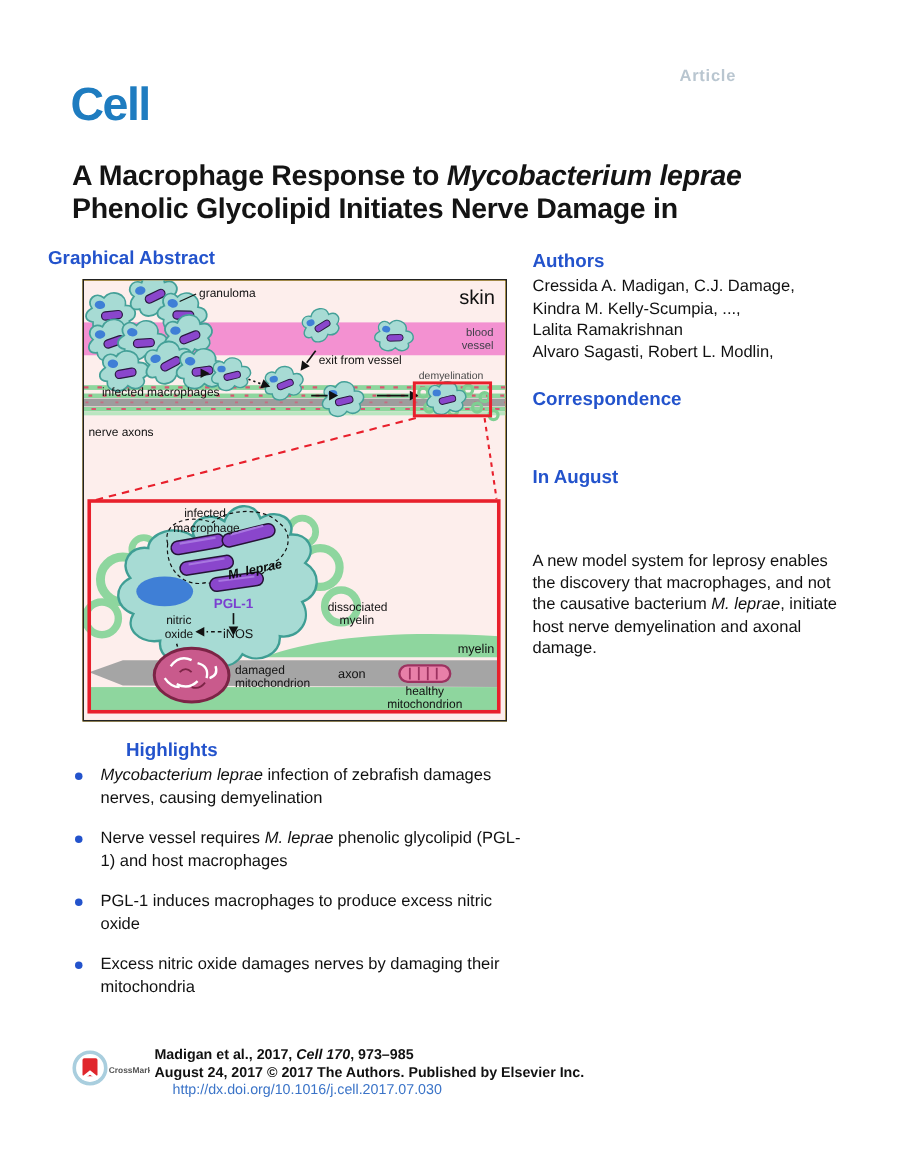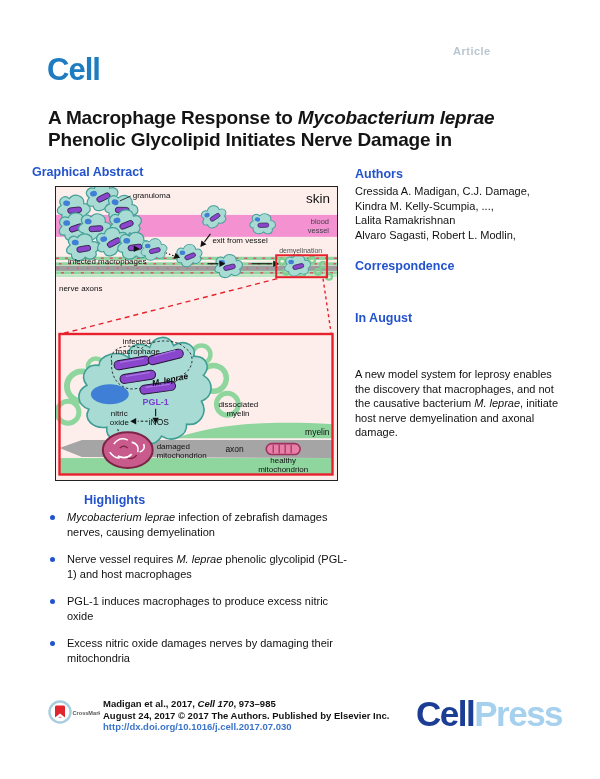--- a/index.html
+++ b/index.html
@@ -20,21 +20,21 @@
   .corr-heading { position:absolute; left:355px; top:259px; }
   .corr-lines { position:absolute; left:355px; top:276px; font-size:11px; line-height:14.5px; color:#111; }
   .brief-heading { position:absolute; left:355px; top:311px; }
   .brief-text { position:absolute; left:355px; top:328px; width:212px; font-size:11px; line-height:14.5px; color:#111;margin-top:39px; }
   .hl-heading { position:absolute; left:48px; top:493px;padding-left:36px; }
   .hl-list { position:absolute; left:48px; top:510px; width:306px; list-style:none; }
   .hl-list li { position:relative; padding-left:19px; margin-bottom:13px; font-size:11px; line-height:14.5px; color:#111; }
   .hl-list li .dot { position:absolute; left:2px; top:5px; width:5px; height:5px; border-radius:50%; background:#2353cc; }
   .footer-cm { position:absolute; left:48px; top:699px; width:52px; height:30px; }
   .footer-text { position:absolute; left:103px; top:698px; width:320px; font-size:9.5px; font-weight:bold; line-height:11.5px; color:#111; }
-  .footer-text .doi { color:#3b74c8; font-weight:bold; text-decoration:none; }
+  .footer-text .doi { color:#3b74c8; font-weight:normal; text-decoration:none;margin-left:12px; }
   .cellpress { position:absolute; left:416px; top:694px; font-size:35px; font-weight:bold; letter-spacing:-1.5px; }
   .cellpress .cp-dark { color:#1b3d94; }
   .cellpress .cp-light { color:#a6d1ee; }
   i { font-style:italic; }
 </style>
 </head>
 <body>
 
 <div class="page">
 
@@ -258,17 +258,14 @@
       <rect x="7" y="6.5" width="10" height="12" rx="1.2" fill="#e0262c"></rect>
       <polygon points="7,18.5 12,14.5 17,18.5 17,21 12,17.5 7,21" fill="#ffffff"></polygon>
       <text x="24.5" y="16" font-size="5.6" font-weight="bold" fill="#555" font-family="Liberation Sans, sans-serif">CrossMark</text>
     </svg>
   </div>
   <div class="footer-text">
     <div><span>Madigan et al., 2017, </span><i>Cell 170</i><span>, 973–985</span></div>
     <div>August 24, 2017 © 2017 The Authors. Published by Elsevier Inc.</div>
     <a class="doi" href="#">http://dx.doi.org/10.1016/j.cell.2017.07.030</a>
   </div>
-  <div class="cellpress">
-    <span class="cp-dark">Cell</span><span class="cp-light">Press</span>
-  </div>
 
 </div>
 
 </body></html>

